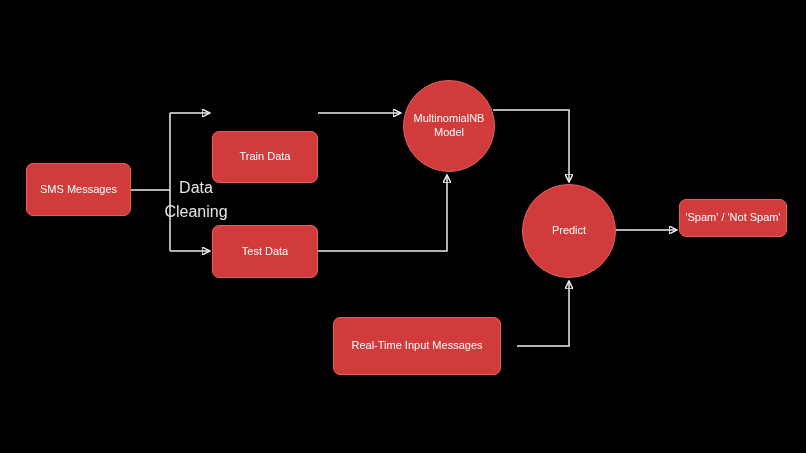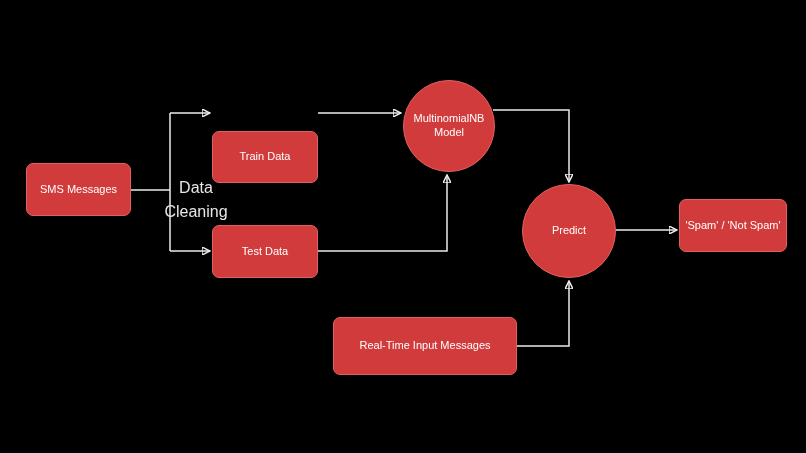--- a/index.html
+++ b/index.html
@@ -36,22 +36,22 @@
     font-size: 11px;
     display: flex;
     align-items: center;
     justify-content: center;
     text-align: center;
     line-height: 1.25;
   }
   .node-sms      { left: 26px;  top: 163px; width: 105px; height: 53px; }
   .node-train    { left: 212px; top: 87px;  width: 106px; height: 52px; margin-top: 44px; }
   .node-test     { left: 212px; top: 225px; width: 106px; height: 53px; text-align: right; }
-  .node-output   { left: 679px; top: 199px; width: 108px; height: 53px; white-space: nowrap; }
-  .node-realtime { left: 333px; top: 317px; width: 184px; height: 58px; }
+  .node-output   { left: 679px; top: 199px; width: 108px; height: 38px; white-space: nowrap; }
+  .node-realtime { left: 333px; top: 317px; width: 168px; height: 58px; }
   .node-circle {
     border-radius: 50%;
   }
   .node-model    { left: 403px; top: 80px;  width: 92px; height: 92px; }
   .node-model span { display: inline-block; width: 84px; text-align: center; }
   .node-predict  { left: 522px; top: 184px; width: 94px; height: 94px; text-align: center; }
   .edge-label {
     position: absolute;
     left: 164px;
     top: 176px;

